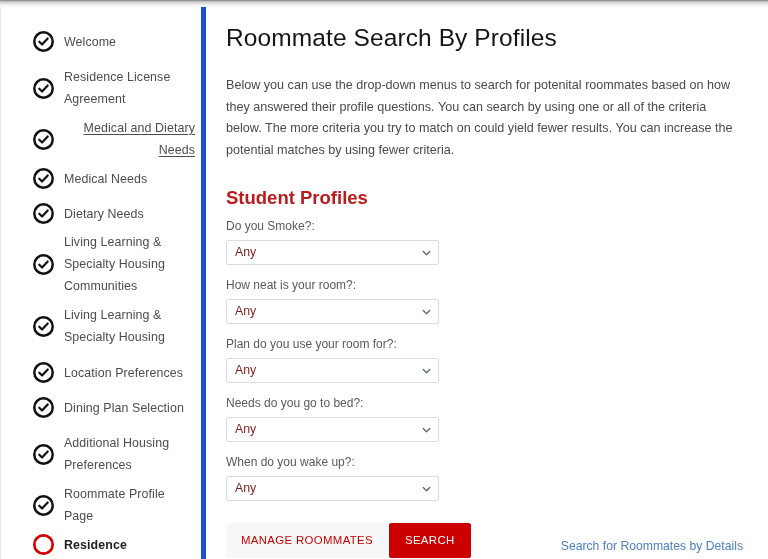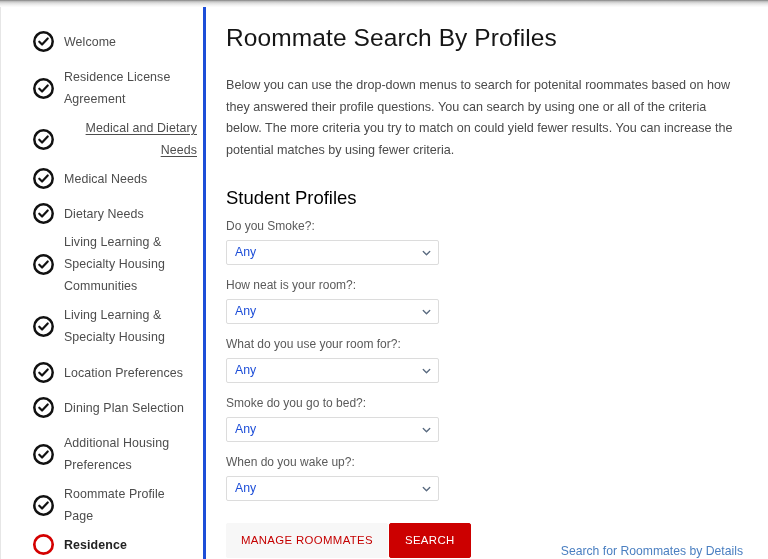--- a/index.html
+++ b/index.html
@@ -32,21 +32,21 @@
     height: 552px;
     display: flex;
     background: #ffffff;
   }
 
   
   .sidebar {
     width: 206px;
     flex: 0 0 206px;
     border-left: 1px solid #e6e6e6;
-    border-right: 3px solid #1d4ed8;
+    border-right: 5px solid #1d4ed8;
     padding: 17px 0 0 0;
     background: #ffffff;
   }
   .nav-item {
     display: flex;
     align-items: center;
     gap: 9px;
     padding: 0 6px 0 31px;
     min-height: 35px;
     text-decoration: none;
@@ -94,22 +94,22 @@
   }
   .intro {
     font-size: 12.6px;
     color: #4a4a4a;
     line-height: 21.5px;
     margin: 9px 0 26px 0;
     max-width: 520px;
   }
   .section-title {
     font-size: 18.5px;
-    font-weight: 400;
-    color: #000000;
+    font-weight: 700;
+    color: #b91c1c;
     margin: 0 0 9px 0;
   }
 
   .field { margin-bottom: 12px; }
   .field-label {
     display: block;
     font-size: 12px;
     color: #5a5a5a;
     margin-bottom: 6px;
     line-height: 16px;
@@ -118,21 +118,21 @@
     position: relative;
     width: 213px;
   }
   .select-box {
     width: 213px;
     height: 25px;
     border: 1px solid #dcdcdc;
     border-radius: 2px;
     background: #ffffff;
     font-size: 12.3px;
-    color: #1d4ed8;
+    color: #7f1d1d;
     padding: 0 24px 0 8px;
     line-height: 23px;
     font-family: "Liberation Sans", sans-serif;
     appearance: none;
     -webkit-appearance: none;
     cursor: pointer;
   }
   .chev {
     position: absolute;
     right: 8px;
@@ -140,21 +140,21 @@
     transform: translateY(-50%);
     pointer-events: none;
     width: 9px;
     height: 9px;
   }
   .chev svg { display: block; }
 
   .actions {
     margin-top: 22px;
     display: flex;
-    align-items: flex-end;
+    align-items: center;
   }
   .btn {
     font-family: "Liberation Sans", sans-serif;
     font-size: 11.4px;
     letter-spacing: .35px;
     border-radius: 2px;
     cursor: pointer;
     line-height: 1;
     padding: 11px 14px;
     border: 1px solid transparent;
@@ -317,29 +317,29 @@
         </div>
         <div class="field">
           <label class="field-label">How neat is your room?:</label>
           <div class="select-wrap"><select class="select-box"><option>Any</option><option>Very neat</option><option>Average</option><option>Messy</option></select><span class="chev">
               <svg viewBox="0 0 10 10" width="9" height="9">
                 <path d="M1.4 3.3 L5 6.9 L8.6 3.3" fill="none" stroke="#5a6b80" stroke-width="1.5" stroke-linecap="round" stroke-linejoin="round"></path>
               </svg>
             </span></div>
         </div>
         <div class="field">
-          <label class="field-label">What do you use your room for?:</label>
+          <label class="field-label">Plan do you use your room for?:</label>
           <div class="select-wrap"><select class="select-box"><option>Any</option><option>Sleep only</option><option>Study</option><option>Socializing</option></select><span class="chev">
               <svg viewBox="0 0 10 10" width="9" height="9">
                 <path d="M1.4 3.3 L5 6.9 L8.6 3.3" fill="none" stroke="#5a6b80" stroke-width="1.5" stroke-linecap="round" stroke-linejoin="round"></path>
               </svg>
             </span></div>
         </div>
         <div class="field">
-          <label class="field-label">Smoke do you go to bed?:</label>
+          <label class="field-label">Needs do you go to bed?:</label>
           <div class="select-wrap"><select class="select-box"><option>Any</option><option>Before 10pm</option><option>10pm - Midnight</option><option>After Midnight</option></select><span class="chev">
               <svg viewBox="0 0 10 10" width="9" height="9">
                 <path d="M1.4 3.3 L5 6.9 L8.6 3.3" fill="none" stroke="#5a6b80" stroke-width="1.5" stroke-linecap="round" stroke-linejoin="round"></path>
               </svg>
             </span></div>
         </div>
         <div class="field">
           <label class="field-label">When do you wake up?:</label>
           <div class="select-wrap"><select class="select-box"><option>Any</option><option>Before 7am</option><option>7am - 9am</option><option>After 9am</option></select><span class="chev">
               <svg viewBox="0 0 10 10" width="9" height="9">

